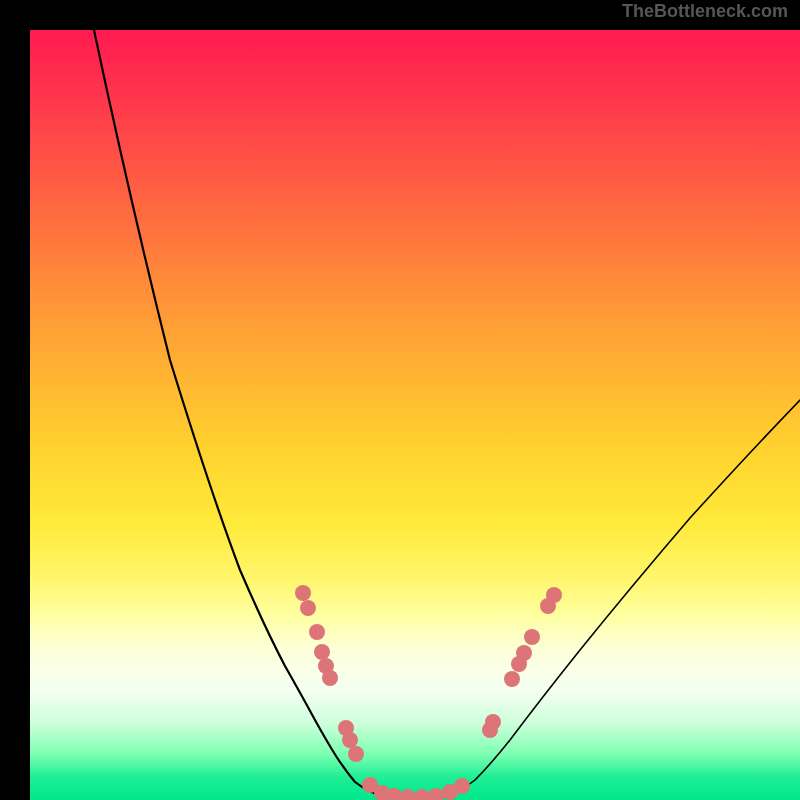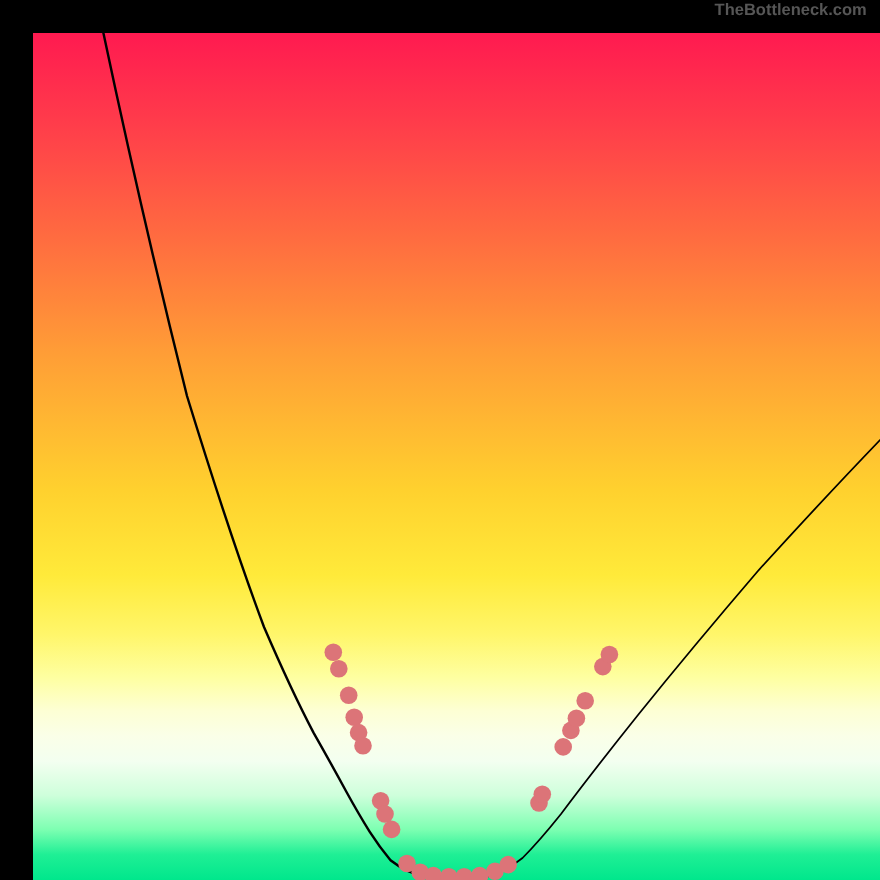--- a/index.html
+++ b/index.html
@@ -14,21 +14,21 @@
     position: relative;
     width: 800px;
     height: 800px;
     background: #000000;
   }
   .watermark {
     position: absolute;
     top: 1px;
     right: 12px;
     font-family: Arial, Helvetica, sans-serif;
-    font-size: 15px;
+    font-size: 18px;
     font-weight: 600;
     color: #565656;
     letter-spacing: 0px;
     z-index: 10;
   }
   .plot-frame {
     position: absolute;
     left: 30px;
     top: 30px;
     width: 770px;

